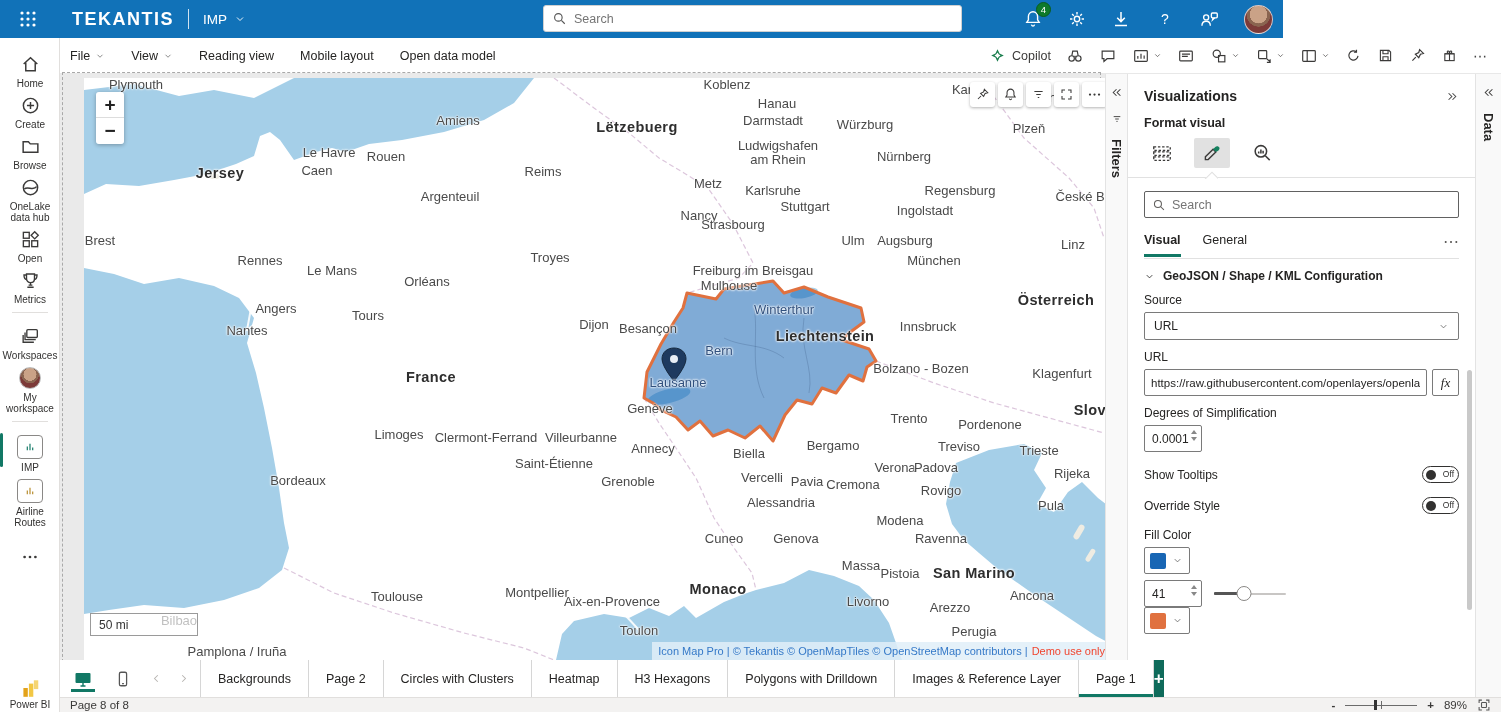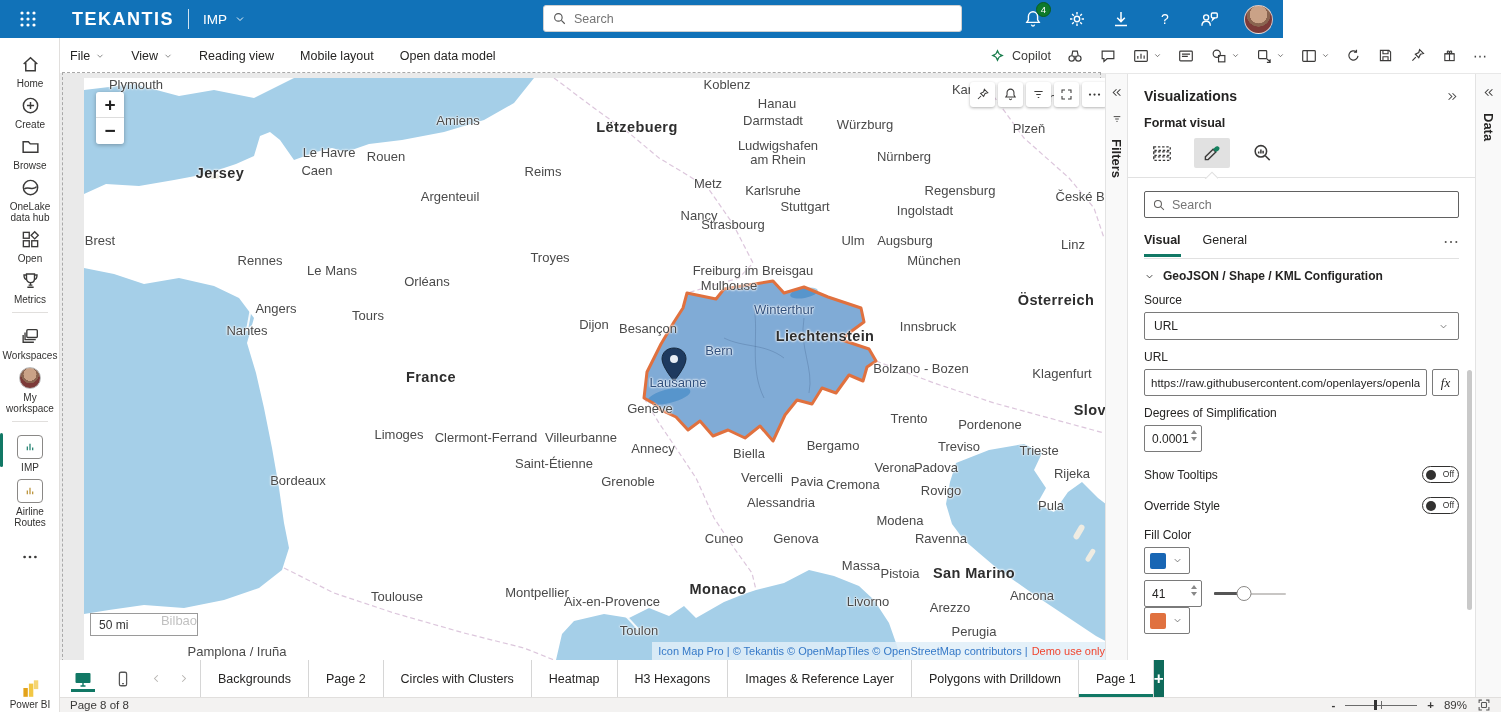--- a/index.html
+++ b/index.html
@@ -866,22 +866,22 @@
         <svg class="i" width="13" height="13" viewBox="0 0 20 20">
           <use href="#s-chevr"></use>
         </svg>
       </div>
   </div>
   <div class="ptab">Backgrounds</div>
   <div class="ptab">Page 2</div>
   <div class="ptab">Circles with Clusters</div>
   <div class="ptab">Heatmap</div>
   <div class="ptab">H3 Hexagons</div>
+  <div class="ptab">Polygons with Drilldown</div>
   <div class="ptab">Images &amp; Reference Layer</div>
-  <div class="ptab">Polygons with Drilldown</div>
   <div class="ptab sel">Page 1</div>
   <div id="pb-add">+</div>
 </div>
 
 <div id="statusbar">
   <span>Page 8 of 8</span>
   <div id="sb-right">
     <span style="font-weight:bold">-</span>
     <div id="sb-slider">
         <span class="ln"></span>

